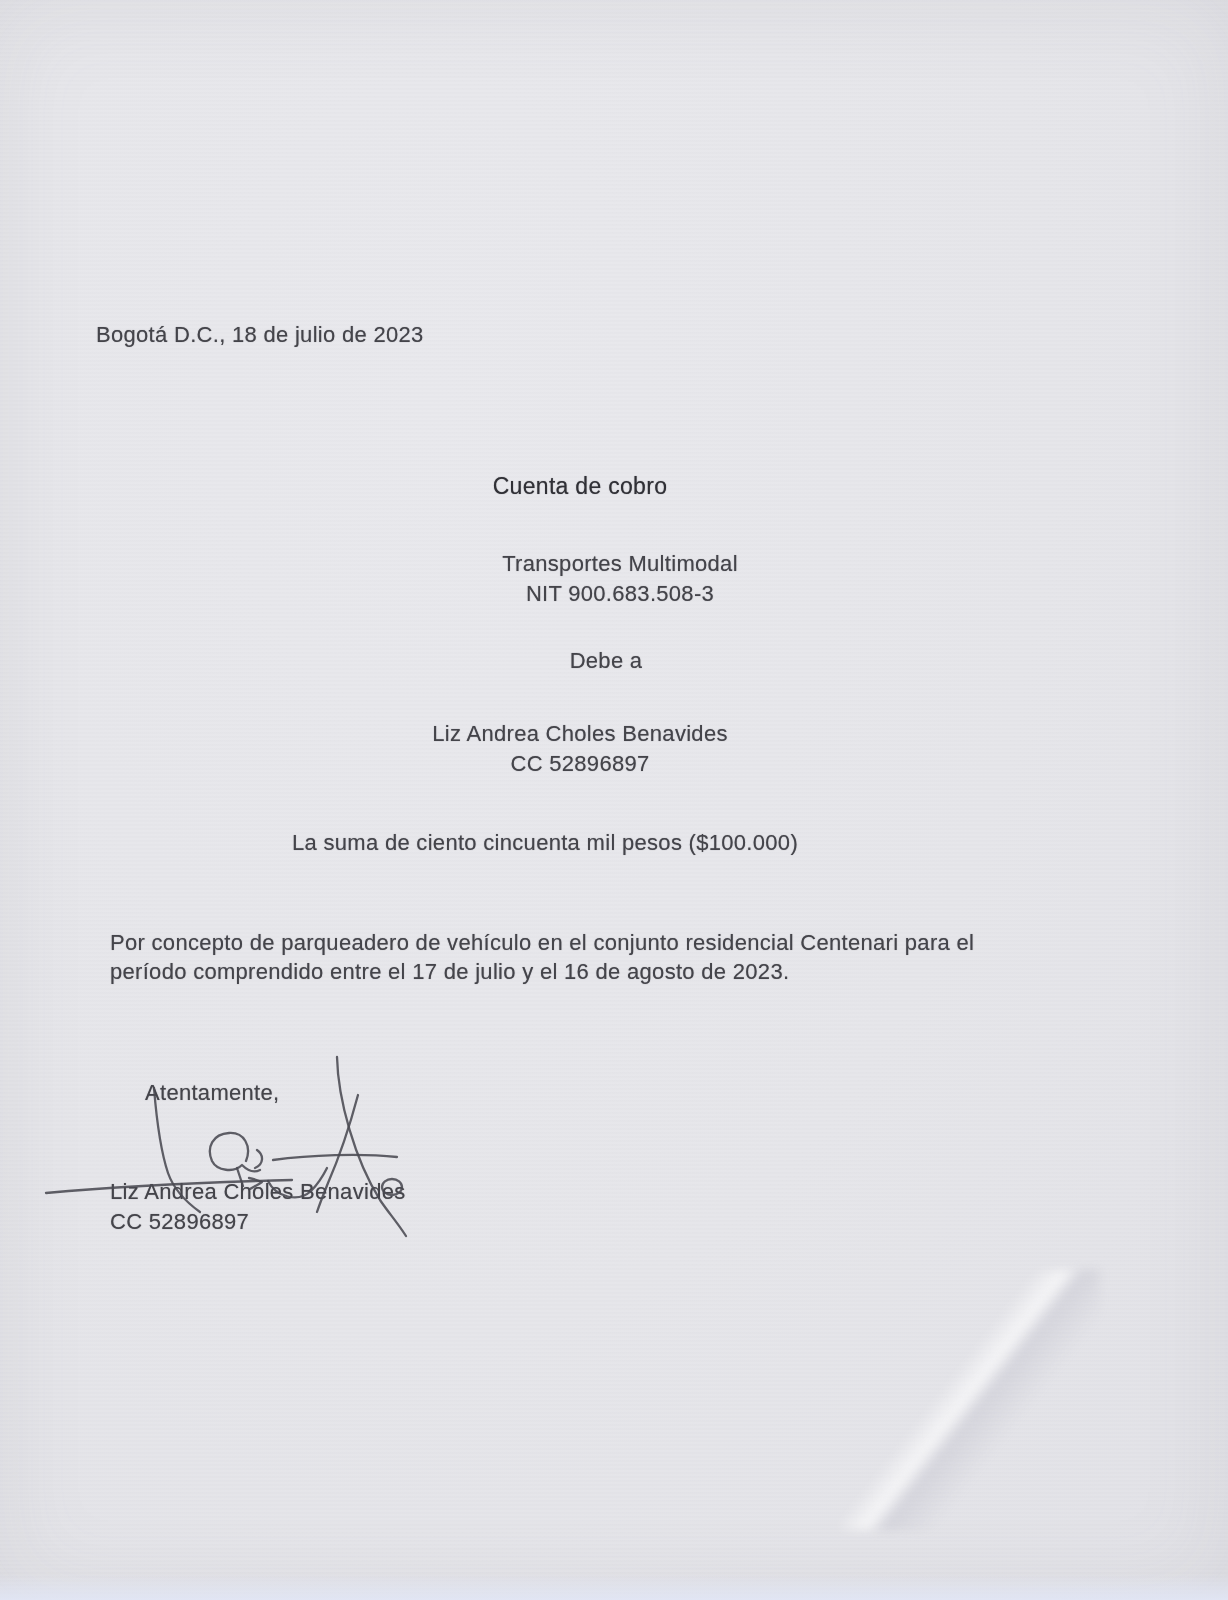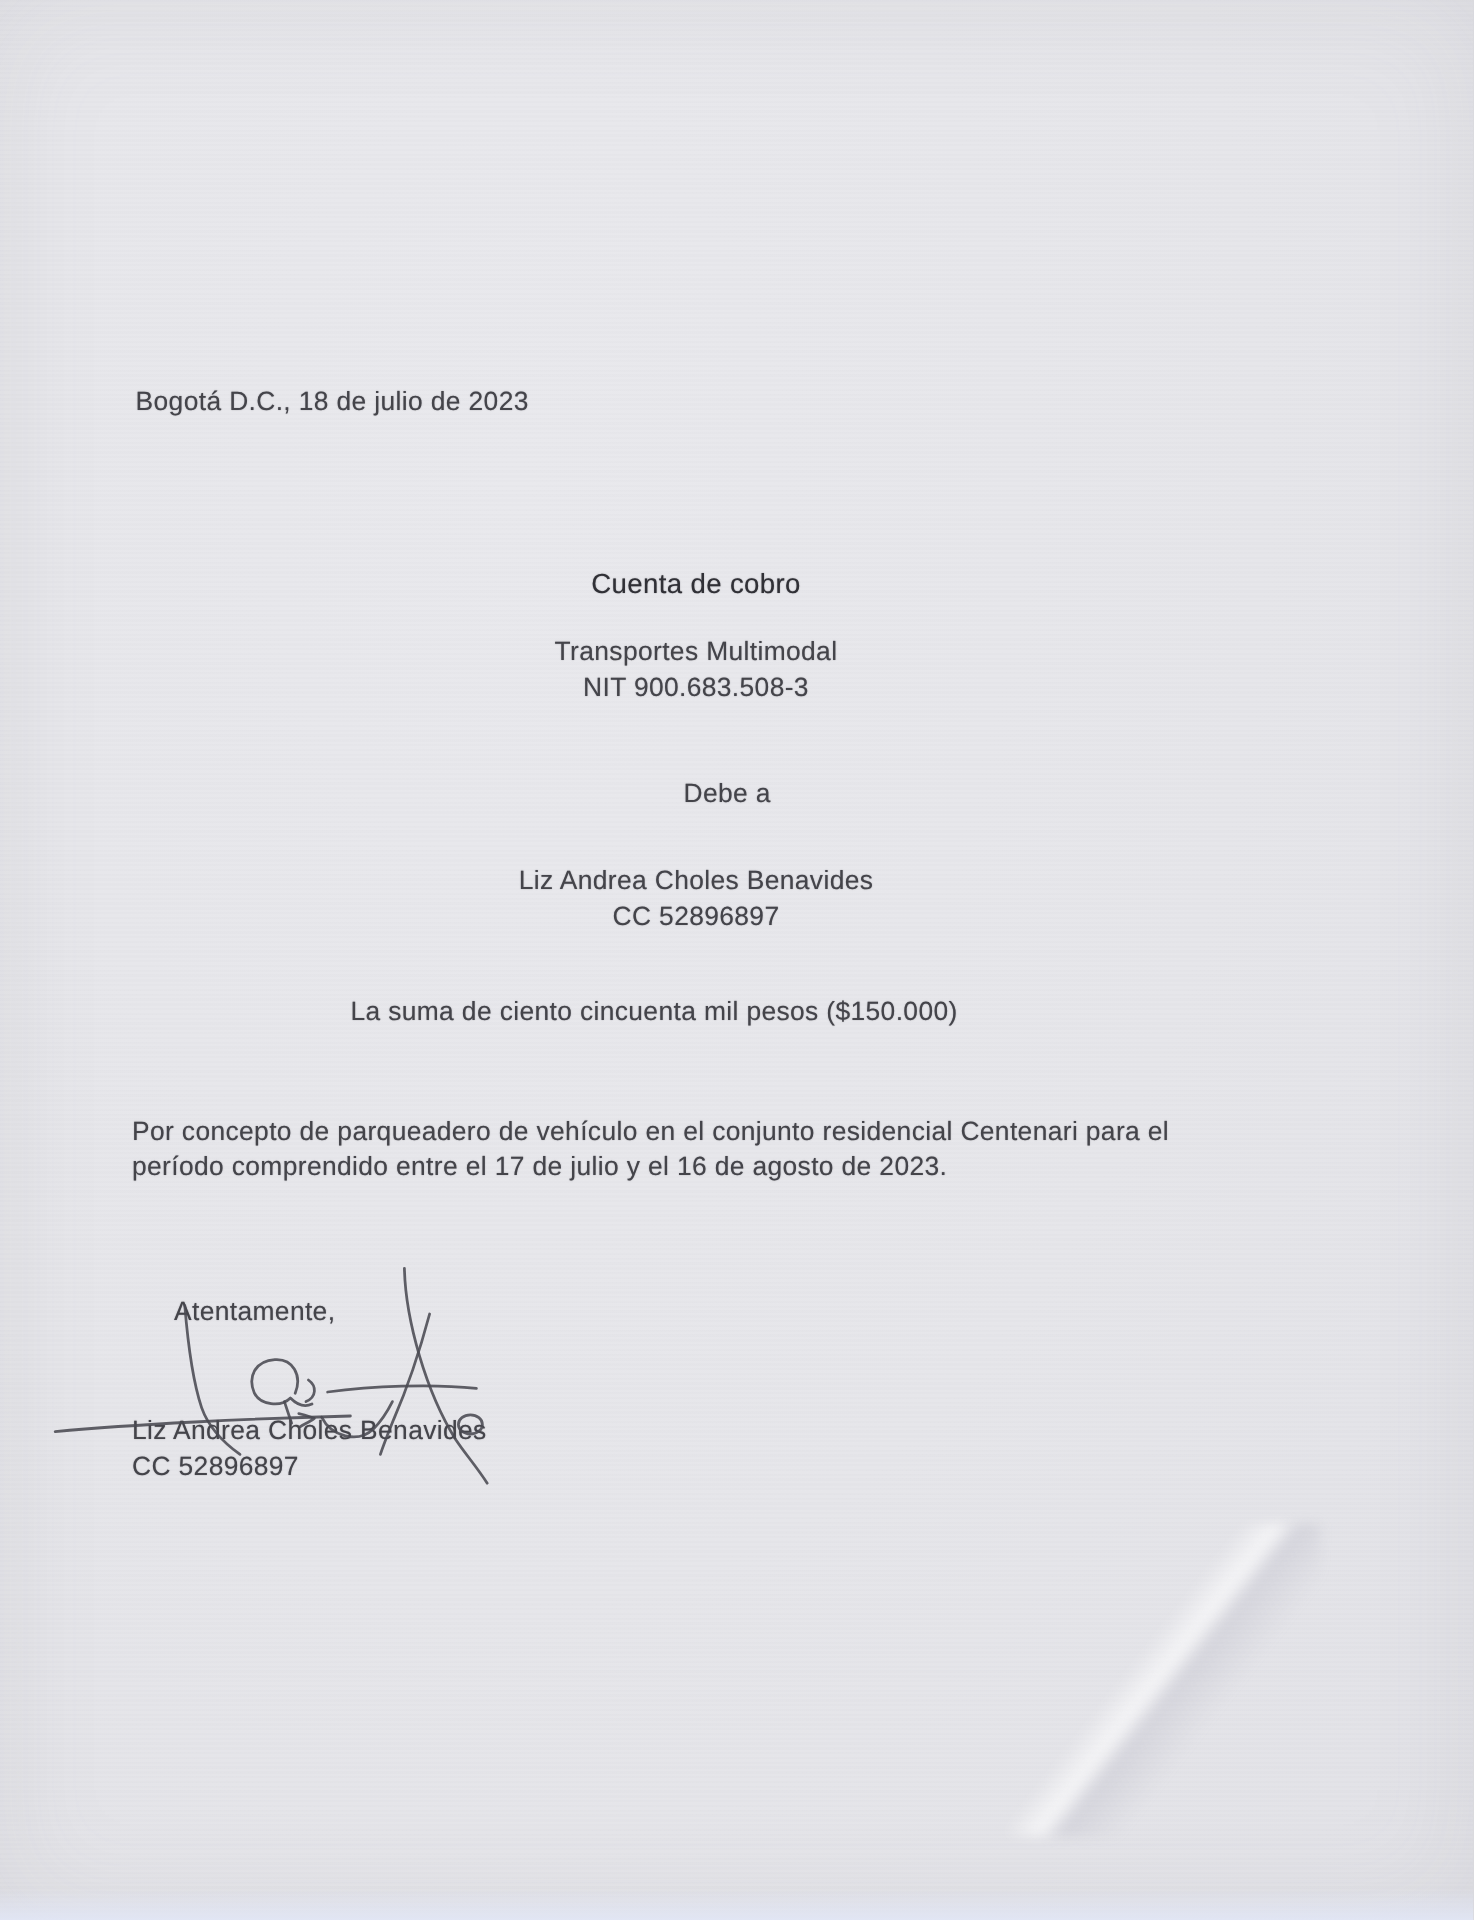--- a/index.html
+++ b/index.html
@@ -37,24 +37,24 @@
   }
   .txt{
     position:absolute;
     font-size:22px;
     letter-spacing:0.3px;
     line-height:30px;
     text-shadow:0 0 1px rgba(68,68,74,0.55);
     white-space:nowrap;
   }
   .center{left:0;text-align:center;}
-  .date-line{left:113px;top:320px;}
+  .date-line{left:96px;top:320px;}
   .title-line{top:471px;width:1160px;font-weight:normal;font-size:23px;color:#303036;
     text-shadow:0 0 1px rgba(48,48,54,0.6);}
-  .company-block{top:528px;width:1160px;}
+  .company-block{top:549px;width:1160px;padding-left:40px;}
   .debe-line{top:646px;width:1212px;text-align:center;}
   .creditor-block{top:719px;width:1160px;}
   .amount-line{top:828px;width:1090px;}
   .concept-block{left:110px;top:928px;line-height:29px;white-space:normal;width:920px;}
   .closing-line{left:113px;top:1078px;margin-left:32px;}
   .typed-sig-block{left:110px;top:1177px;}
   .sig-svg{position:absolute;left:40px;top:1040px;width:420px;height:215px;z-index:5;}
   .sig-svg path,.sig-svg ellipse{
     fill:none;stroke:#4a4a52;stroke-width:2.3;
     stroke-linecap:round;stroke-linejoin:round;opacity:0.88;
@@ -77,21 +77,21 @@
     <div>NIT 900.683.508-3</div>
   </div>
 
   <div class="txt center debe-line">Debe a</div>
 
   <div class="txt center creditor-block">
     <div>Liz Andrea Choles Benavides</div>
     <div>CC 52896897</div>
   </div>
 
-  <div class="txt center amount-line">La suma de ciento cincuenta mil pesos ($150.000)</div>
+  <div class="txt center amount-line">La suma de ciento cincuenta mil pesos ($100.000)</div>
 
   <div class="txt concept-block">
     <div>Por concepto de parqueadero de vehículo en el conjunto residencial Centenari para el</div>
     <div>período comprendido entre el 17 de julio y el 16 de agosto de 2023.</div>
   </div>
 
   <div class="txt closing-line">Atentamente,</div>
 
   <div class="txt typed-sig-block">
     <div>Liz Andrea Choles Benavides</div>

